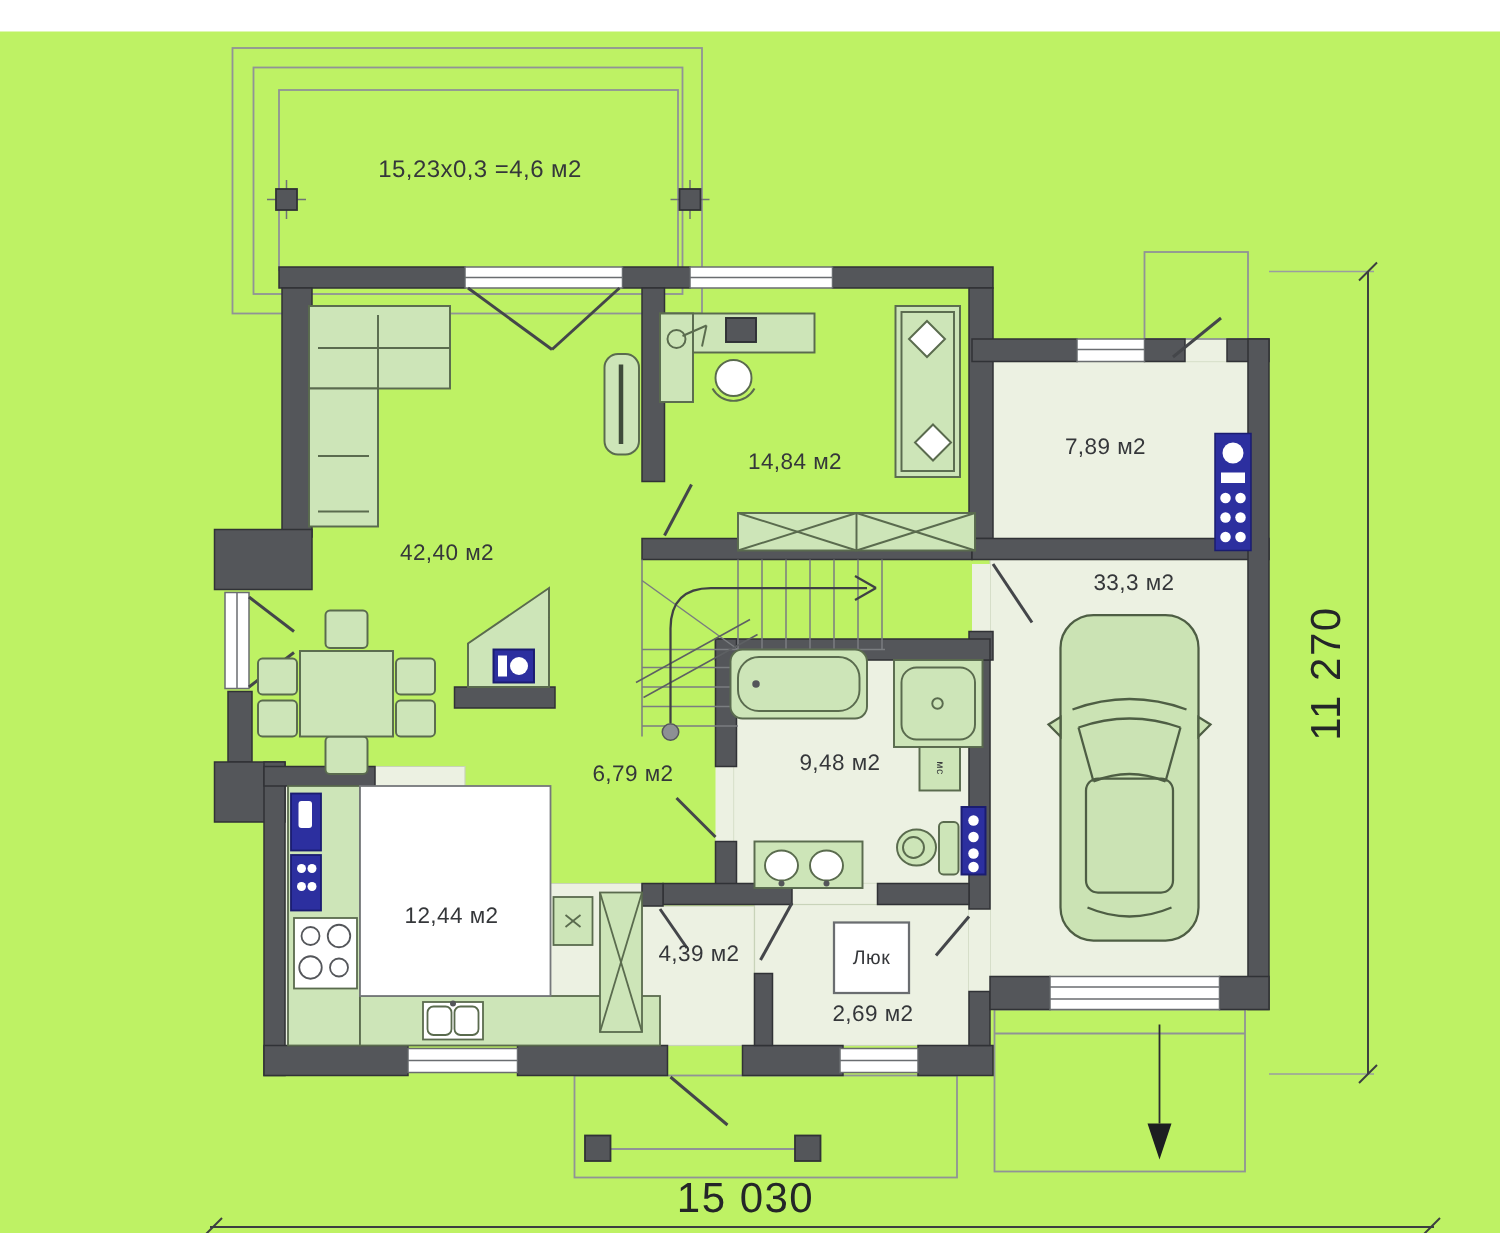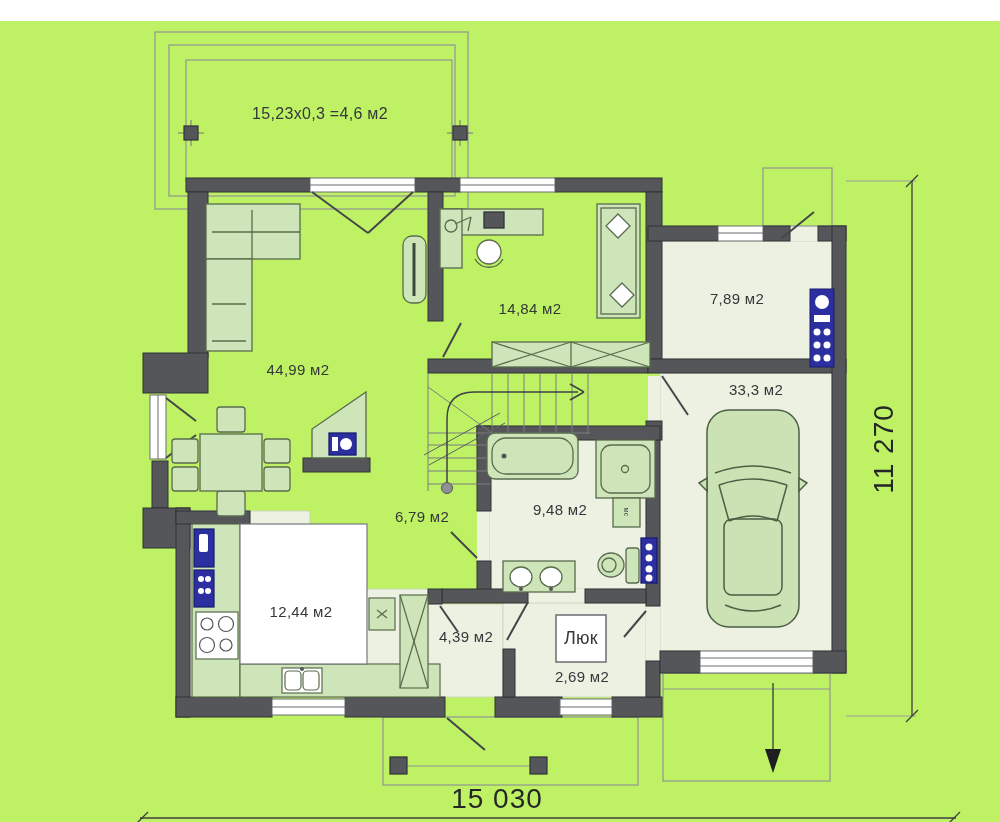--- a/index.html
+++ b/index.html
@@ -2,21 +2,21 @@
 <html><head>
 <meta charset="utf-8">
 <style>
   html,body{margin:0;padding:0;background:#fff;}
   .plan{position:relative;width:1000px;height:822px;background:#bef264;overflow:hidden;
         font-family:"Liberation Sans", sans-serif;margin-top:21px;}
   .plan svg{position:absolute;left:0;top:0;}
   .lbl{position:absolute;transform:translate(-50%,-50%);white-space:nowrap;
        color:#35373a;font-size:15px;letter-spacing:.3px;}
   .lbl.small{font-size:16px;}
-  .lbl.tiny{font-size:18px;}
+  .lbl.tiny{font-size:13px;}
   .lbl.micro{font-size:7px;transform:translate(-50%,-50%) rotate(90deg);}
   .lbl.dim{font-size:28px;color:#242628;letter-spacing:1px;}
   .lbl.dim.vert{transform:translate(-50%,-50%) rotate(-90deg);}
 </style>
 </head>
 <body>
 
 <div class="plan">
 <svg width="1000" height="822" viewBox="0 0 1000 822">
 
@@ -339,21 +339,21 @@
     <line x1="912" y1="160" x2="912" y2="695"></line>
     <line x1="906" y1="166" x2="918" y2="154"></line>
     <line x1="906" y1="701" x2="918" y2="689"></line>
     <line x1="140" y1="797" x2="956" y2="797"></line>
     <line x1="136" y1="803" x2="148" y2="791"></line>
     <line x1="948" y1="803" x2="960" y2="791"></line>
   </g>
 </svg>
 
   <div class="lbl small" style="left:320px;top:93px">15,23x0,3 =4,6 м2</div>
-  <div class="lbl" style="left:298px;top:348px">44,99 м2</div>
+  <div class="lbl" style="left:298px;top:348px">42,40 м2</div>
   <div class="lbl" style="left:530px;top:287px">14,84 м2</div>
   <div class="lbl" style="left:737px;top:277px">7,89 м2</div>
   <div class="lbl" style="left:756px;top:368px">33,3 м2</div>
   <div class="lbl" style="left:422px;top:495px">6,79 м2</div>
   <div class="lbl" style="left:560px;top:488px">9,48 м2</div>
   <div class="lbl" style="left:301px;top:590px">12,44 м2</div>
   <div class="lbl" style="left:466px;top:615px">4,39 м2</div>
   <div class="lbl" style="left:582px;top:655px">2,69 м2</div>
   <div class="lbl tiny" style="left:581px;top:617px">Люк</div>
   <div class="lbl micro" style="left:626px;top:491px">мс</div>

